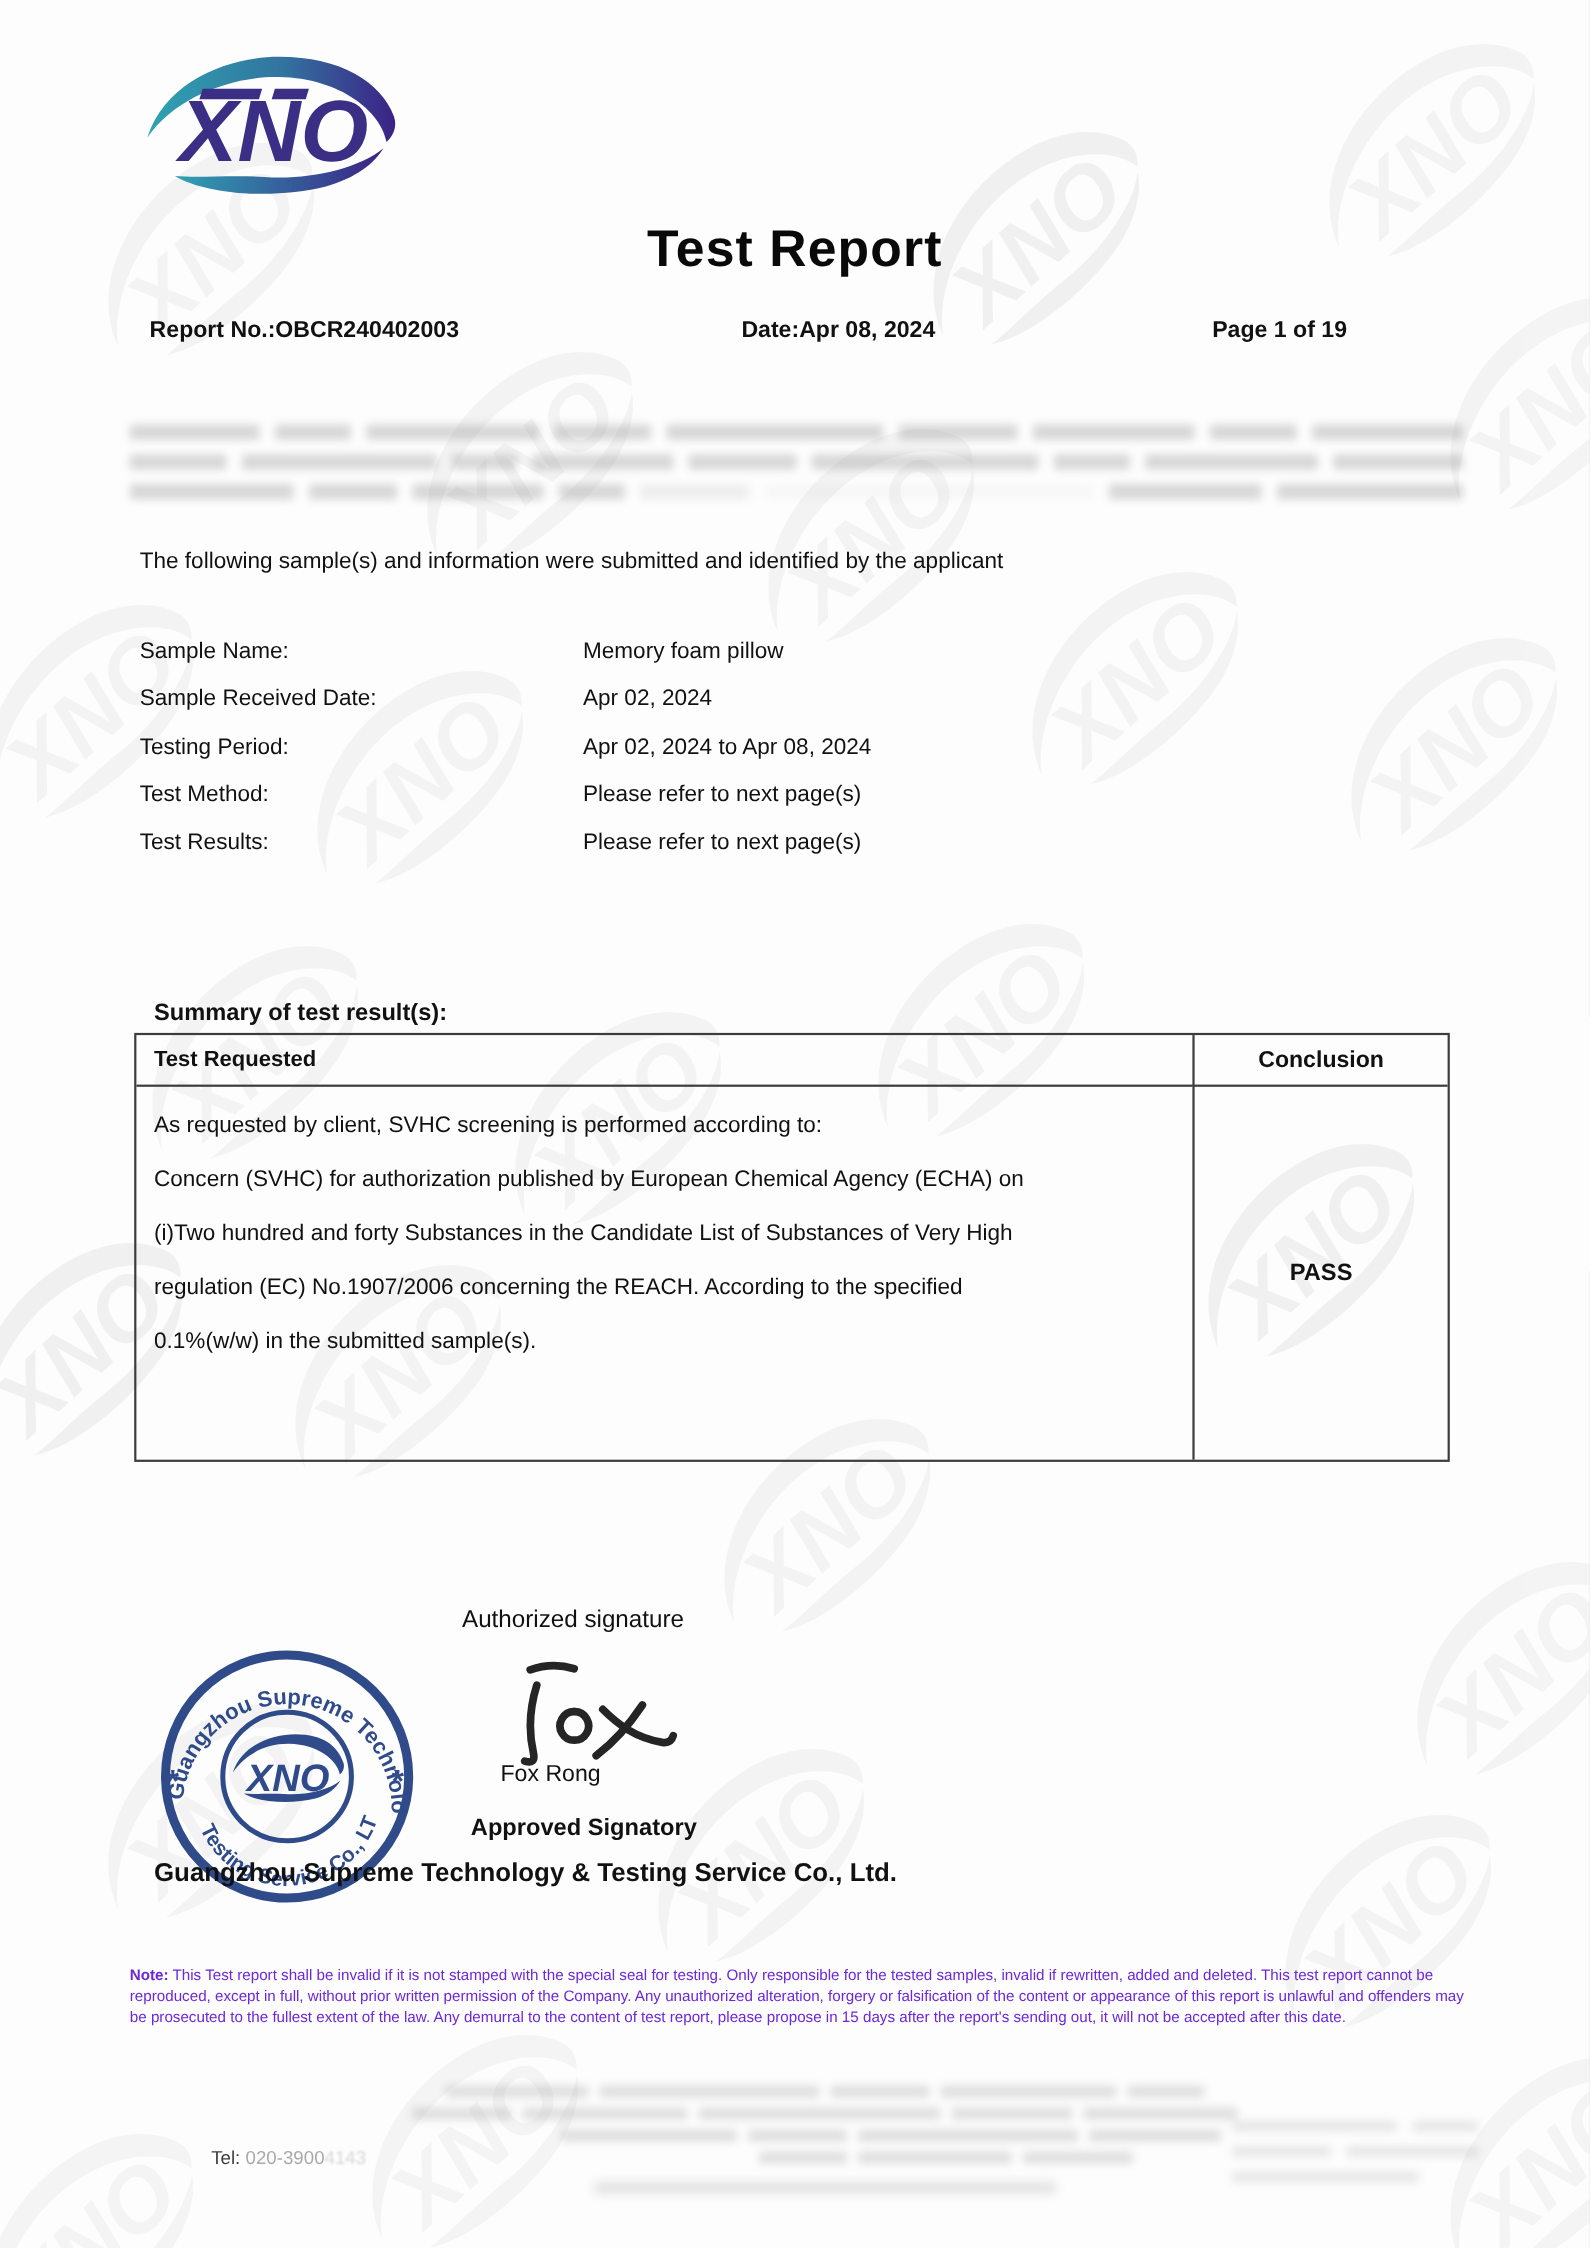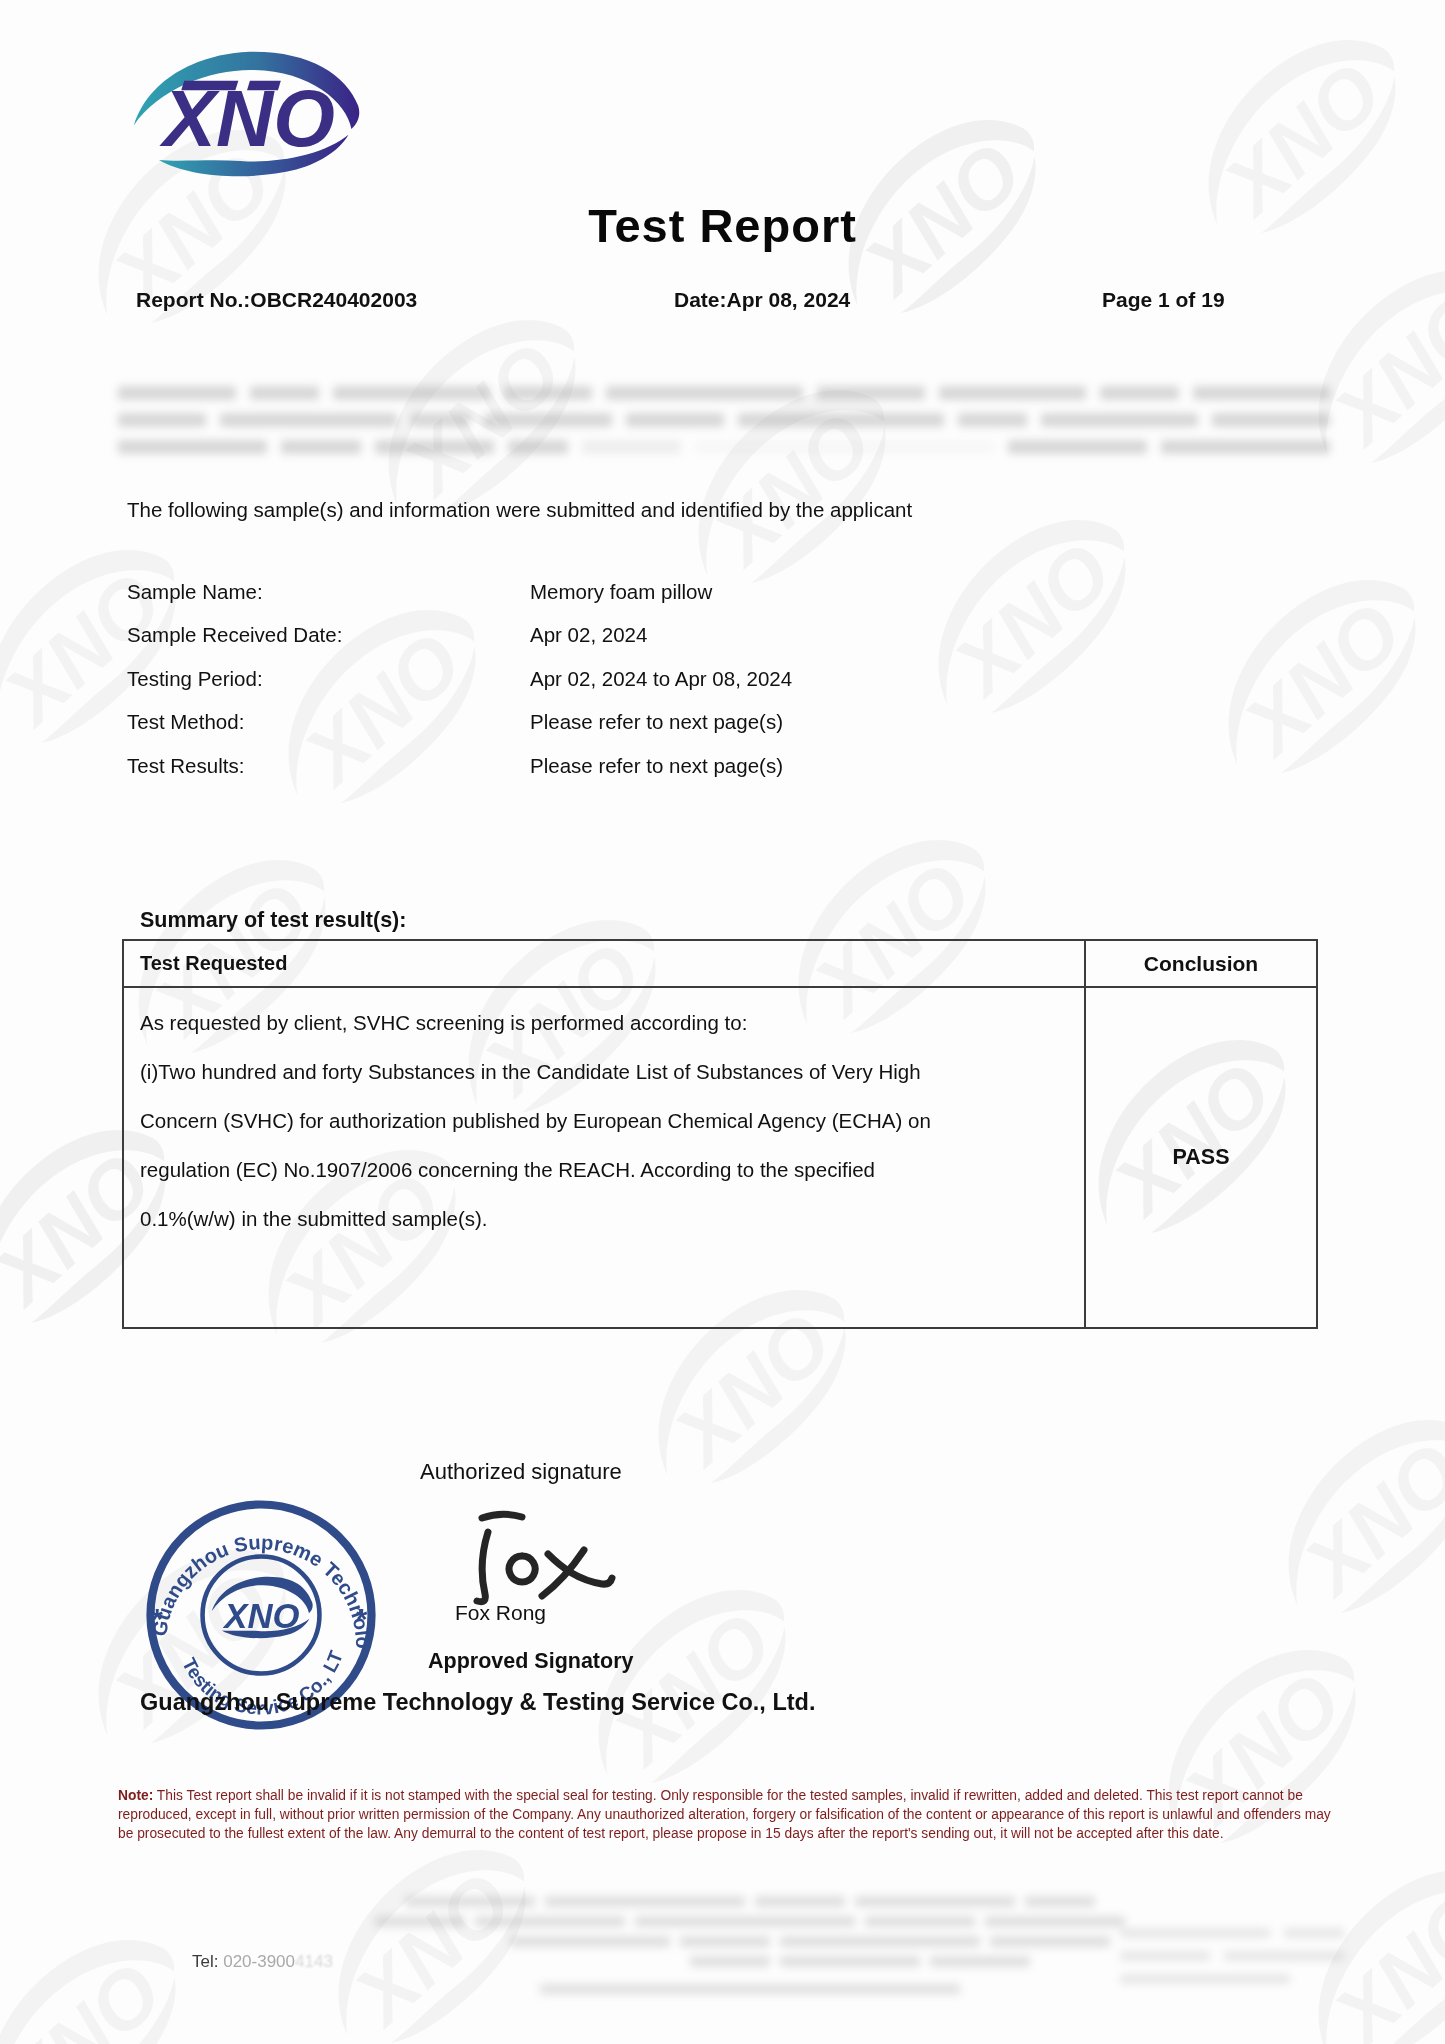--- a/index.html
+++ b/index.html
@@ -60,21 +60,21 @@
   .sumtable .tbody1 .bl{height:49px;display:flex;align-items:center;white-space:nowrap;}
   .sumtable .tbody2{border-left:2px solid #3c3c3c;display:flex;align-items:center;justify-content:center;font-size:21.5px;font-weight:bold;}
   
   .stamp{position:absolute;left:124px;top:1478px;width:274px;height:274px;opacity:.92;z-index:1;}
   .auth-head{position:absolute;left:420px;top:1459px;font-size:22px;font-weight:normal;z-index:2;}
   .sig{position:absolute;left:452px;top:1504px;width:170px;height:102px;z-index:2;}
   .signer{position:absolute;left:455px;top:1601px;font-size:21px;z-index:2;}
   .role{position:absolute;left:428px;top:1649px;font-size:21.5px;font-weight:bold;z-index:2;}
   .company{position:absolute;left:140px;top:1689px;font-size:23.5px;font-weight:bold;z-index:2;white-space:nowrap;}
   
-  .note{position:absolute;left:118px;top:1786px;width:1218px;font-size:13.8px;line-height:19px;color:#7f1d1d;}
+  .note{position:absolute;left:118px;top:1786px;width:1218px;font-size:13.8px;line-height:19px;color:#6d28d9;}
   .note b{font-weight:bold;}
   
   .tel{position:absolute;left:192px;top:1952px;font-size:17px;z-index:2;white-space:nowrap;}
   .tel .t1{color:#3c3c3c;}
   .tel .t2{color:#a9a9a9;filter:blur(.4px);}
   .tel .t3{color:#d7d7d7;filter:blur(.8px);}
   .hiddendefs{position:absolute;width:0;height:0;overflow:hidden;}
 </style>
 </head>
 <body>
@@ -251,22 +251,22 @@
       <div class="fvalue">Please refer to next page(s)</div>
     </div>
   </div>
 
   <div class="sum-head">Summary of test result(s):</div>
   <div class="sumtable">
     <div class="th1">Test Requested</div>
     <div class="th2">Conclusion</div>
     <div class="tbody1">
       <div class="bl">As requested by client, SVHC screening is performed according to:</div>
+      <div class="bl">Concern (SVHC) for authorization published by European Chemical Agency (ECHA) on</div>
       <div class="bl">(i)Two hundred and forty Substances in the Candidate List of Substances of Very High</div>
-      <div class="bl">Concern (SVHC) for authorization published by European Chemical Agency (ECHA) on</div>
       <div class="bl">regulation (EC) No.1907/2006 concerning the REACH. According to the specified</div>
       <div class="bl">0.1%(w/w) in the submitted sample(s).</div>
     </div>
     <div class="tbody2">PASS</div>
   </div>
 
   <svg class="stamp" viewBox="0 0 300 300">
     <circle cx="150" cy="150" r="121" fill="none" stroke="#1e3c80" stroke-width="9"></circle>
     <circle cx="150" cy="150" r="64" fill="none" stroke="#1e3c80" stroke-width="5"></circle>
     <defs>

